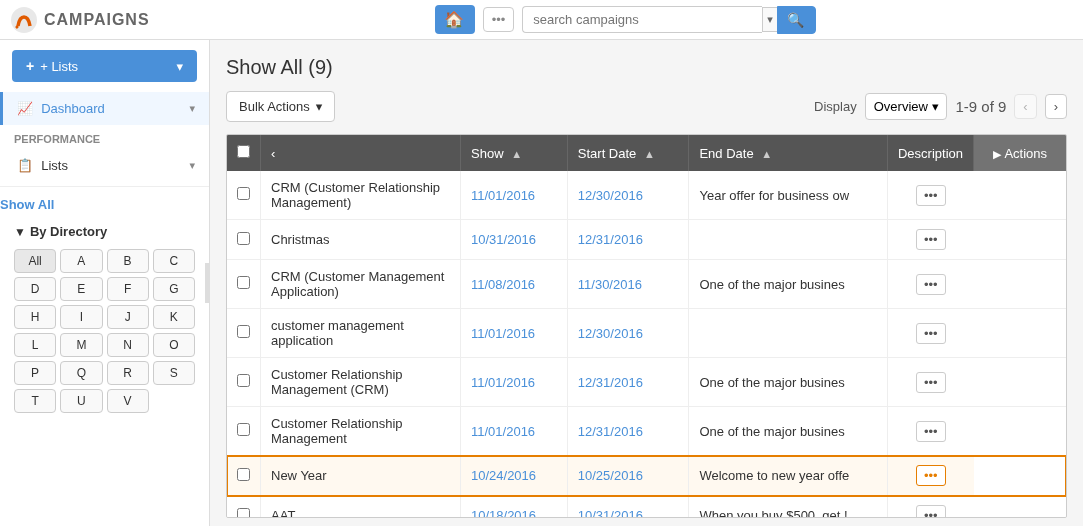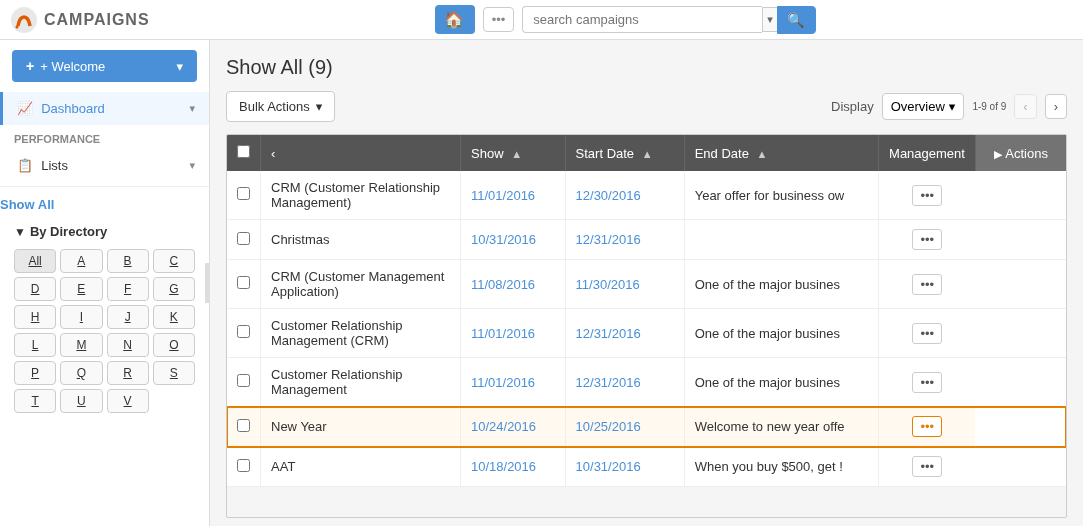--- a/index.html
+++ b/index.html
@@ -178,21 +178,20 @@
     }
     .dir-btn {
       border: 1px solid #ccc;
       background: #f9f9f9;
       border-radius: 4px;
       padding: 4px 0;
       font-size: 12px;
       cursor: pointer;
       text-align: center;
       color: #333;
-      text-decoration: underline;
     }
     .dir-btn.all {
       background: #e8e8e8;
     }
 
     
     .collapse-handle {
       position: absolute;
       right: -10px;
       top: 50%;
@@ -259,21 +258,21 @@
       border-radius: 4px;
       padding: 5px 8px;
       background: #fff;
       cursor: pointer;
       font-size: 13px;
       display: flex;
       align-items: center;
       gap: 4px;
     }
     .page-info {
-      font-size: 10px;
+      font-size: 15px;
       color: #555;
     }
     .nav-arrow {
       border: 1px solid #ccc;
       background: #fff;
       border-radius: 4px;
       padding: 4px 8px;
       cursor: pointer;
       font-size: 13px;
       color: #555;
@@ -378,21 +377,21 @@
       <button class="search-btn">🔍</button>
     </div>
   </div>
 </div>
 
 <div class="main-layout">
 
   <div class="sidebar">
     <button class="sidebar-create-btn">
       <span class="plus">+</span>
-      <span>+ Welcome</span>
+      <span>+ Lists</span>
       <span class="chevron">▾</span>
     </button>
 
     <div class="sidebar-nav-item active">
       <span class="icon">📈</span>
       <span>Dashboard</span>
       <span style="margin-left:auto;font-size:11px;color:#888;">▾</span>
     </div>
 
     <div class="sidebar-section-label">Performance</div>
@@ -477,21 +476,21 @@
             </th>
             <th>
               <span>Start Date</span>
               <span class="sort-arrow">▲</span>
             </th>
             <th>
               <span>End Date</span>
               <span class="sort-arrow">▲</span>
             </th>
             <th>
-              <span>Management</span>
+              <span>Description</span>
             </th>
             <th class="actions-col">
               <span style="font-size:11px;">▶</span>
               <span>Actions</span>
             </th>
           </tr>
         </thead>
         <tbody id="table-body">
             <tr>
       <td class="checkbox-cell">
@@ -526,20 +525,32 @@
       <td class="date-col">11/30/2016</td>
       <td class="desc-col">One of the major busines</td>
       <td class="actions-cell">
         <button class="action-dots-btn">•••</button>
       </td>
     </tr>
             <tr>
       <td class="checkbox-cell">
         <input type="checkbox" style="">
       </td>
+      <td style="min-width:200px;">customer management application</td>
+      <td class="date-col">11/01/2016</td>
+      <td class="date-col">12/30/2016</td>
+      <td class="desc-col"></td>
+      <td class="actions-cell">
+        <button class="action-dots-btn">•••</button>
+      </td>
+    </tr>
+            <tr>
+      <td class="checkbox-cell">
+        <input type="checkbox" style="">
+      </td>
       <td style="min-width:200px;">Customer Relationship Management (CRM)</td>
       <td class="date-col">11/01/2016</td>
       <td class="date-col">12/31/2016</td>
       <td class="desc-col">One of the major busines</td>
       <td class="actions-cell">
         <button class="action-dots-btn">•••</button>
       </td>
     </tr>
             <tr>
       <td class="checkbox-cell">

